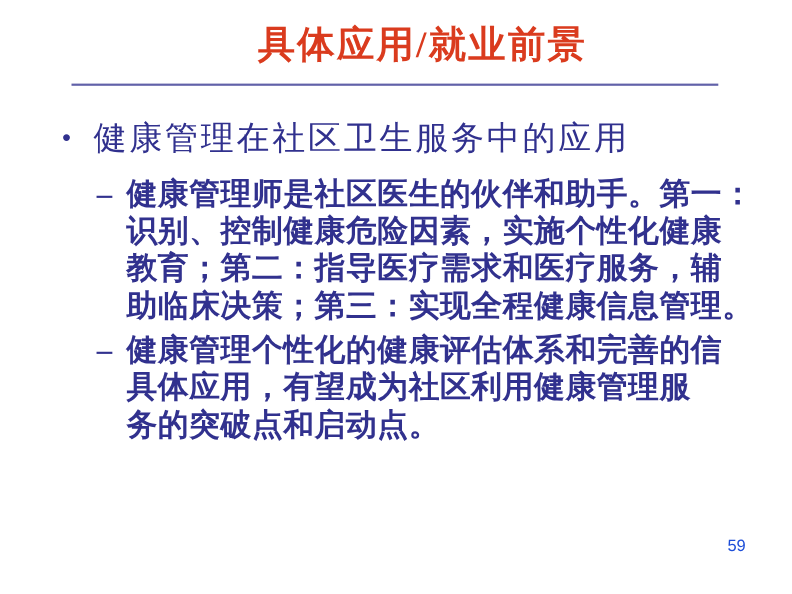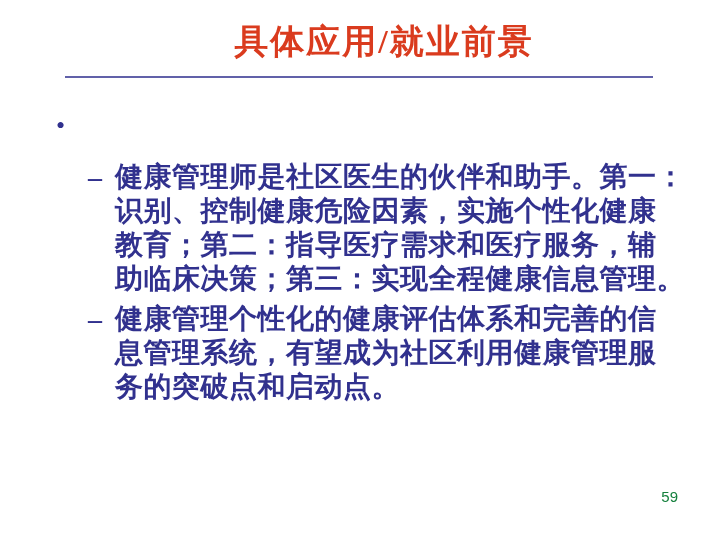--- a/index.html
+++ b/index.html
@@ -76,50 +76,51 @@
   .l2 .text {
     white-space: pre;
     font-weight: bold;
   }
   .page-num {
     position: absolute;
     top: 488px;
     right: 42px;
     font-family: "Liberation Sans", "DejaVu Sans", sans-serif;
     font-size: 15px;
-    color: #15803d;
+    color: #1d4ed8;
   }
 </style>
 </head>
 <body>
 
 <div class="slide">
 
   <div class="title">具体应用/就业前景</div>
 
   <div class="divider"></div>
 
   <div class="content">
 
     <div class="l1">
       <span class="marker">•</span>
+      <span class="text">健康管理在社区卫生服务中的应用</span>
     </div>
 
     <div class="l2">
       <span class="marker">–</span>
       <span class="text">健康管理师是社区医生的伙伴和助手。第一：
 识别、控制健康危险因素，实施个性化健康
 教育；第二：指导医疗需求和医疗服务，辅
 助临床决策；第三：实现全程健康信息管理。</span>
     </div>
 
     <div class="l2">
       <span class="marker">–</span>
       <span class="text">健康管理个性化的健康评估体系和完善的信
-息管理系统，有望成为社区利用健康管理服
+具体应用，有望成为社区利用健康管理服
 务的突破点和启动点。</span>
     </div>
 
   </div>
 
   <div class="page-num">59</div>
 
 </div>
 
 </body></html>

